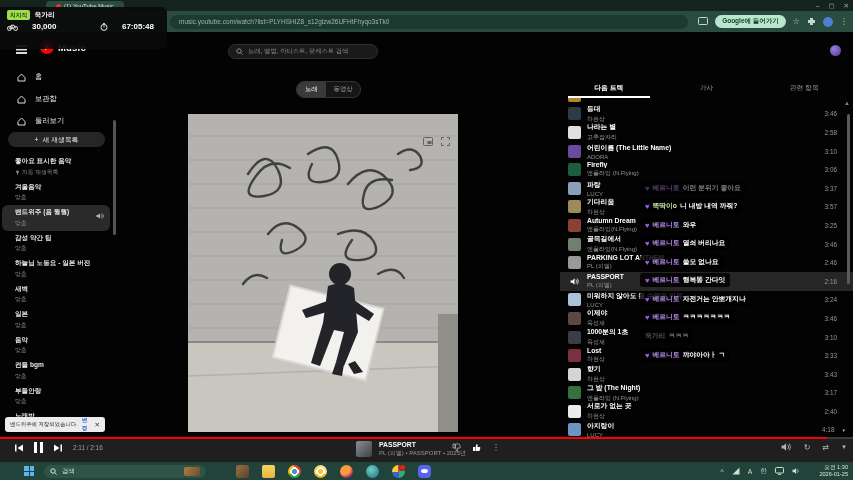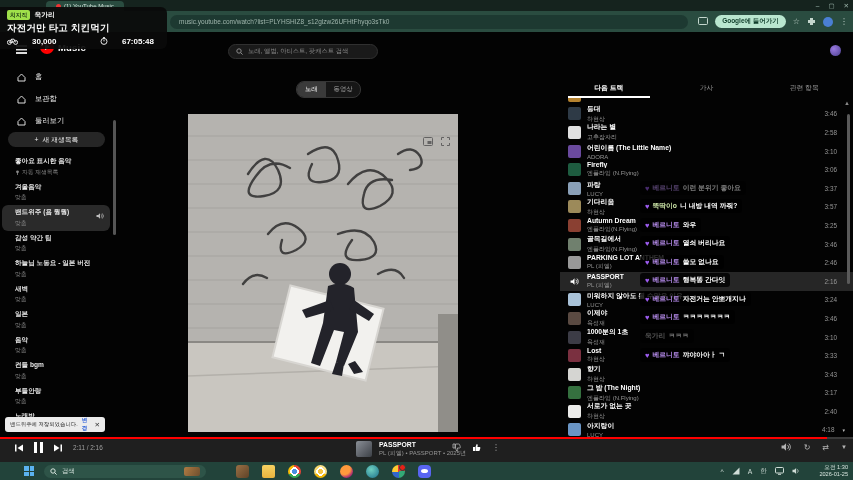--- a/index.html
+++ b/index.html
@@ -745,21 +745,20 @@
       <div>오전 1:30</div>
       <div>2026-01-25</div>
     </div>
   </div>
 
   <div class="soverlay">
     <div class="so-row1">
       <span class="so-badge">치지직</span>
       <span class="so-name">욱가리</span>
     </div>
-    <div class="so-title">자전거만 타고 치킨먹기</div>
     <div class="so-stats">
       <span class="so-stat">
         <svg width="11" height="8" viewBox="0 0 11 8">
           <circle cx="2.4" cy="5.4" r="2" fill="none" stroke="#fff" stroke-width="0.9"></circle>
           <circle cx="8.6" cy="5.4" r="2" fill="none" stroke="#fff" stroke-width="0.9"></circle>
           <path d="M2.4 5.4 L4.4 2.2 H7 L8.6 5.4 M4.4 2.2 L5.8 5.4 H2.4" fill="none" stroke="#fff" stroke-width="0.9"></path>
         </svg>
         <span>30,000</span>
       </span>
       <span class="so-stat">

